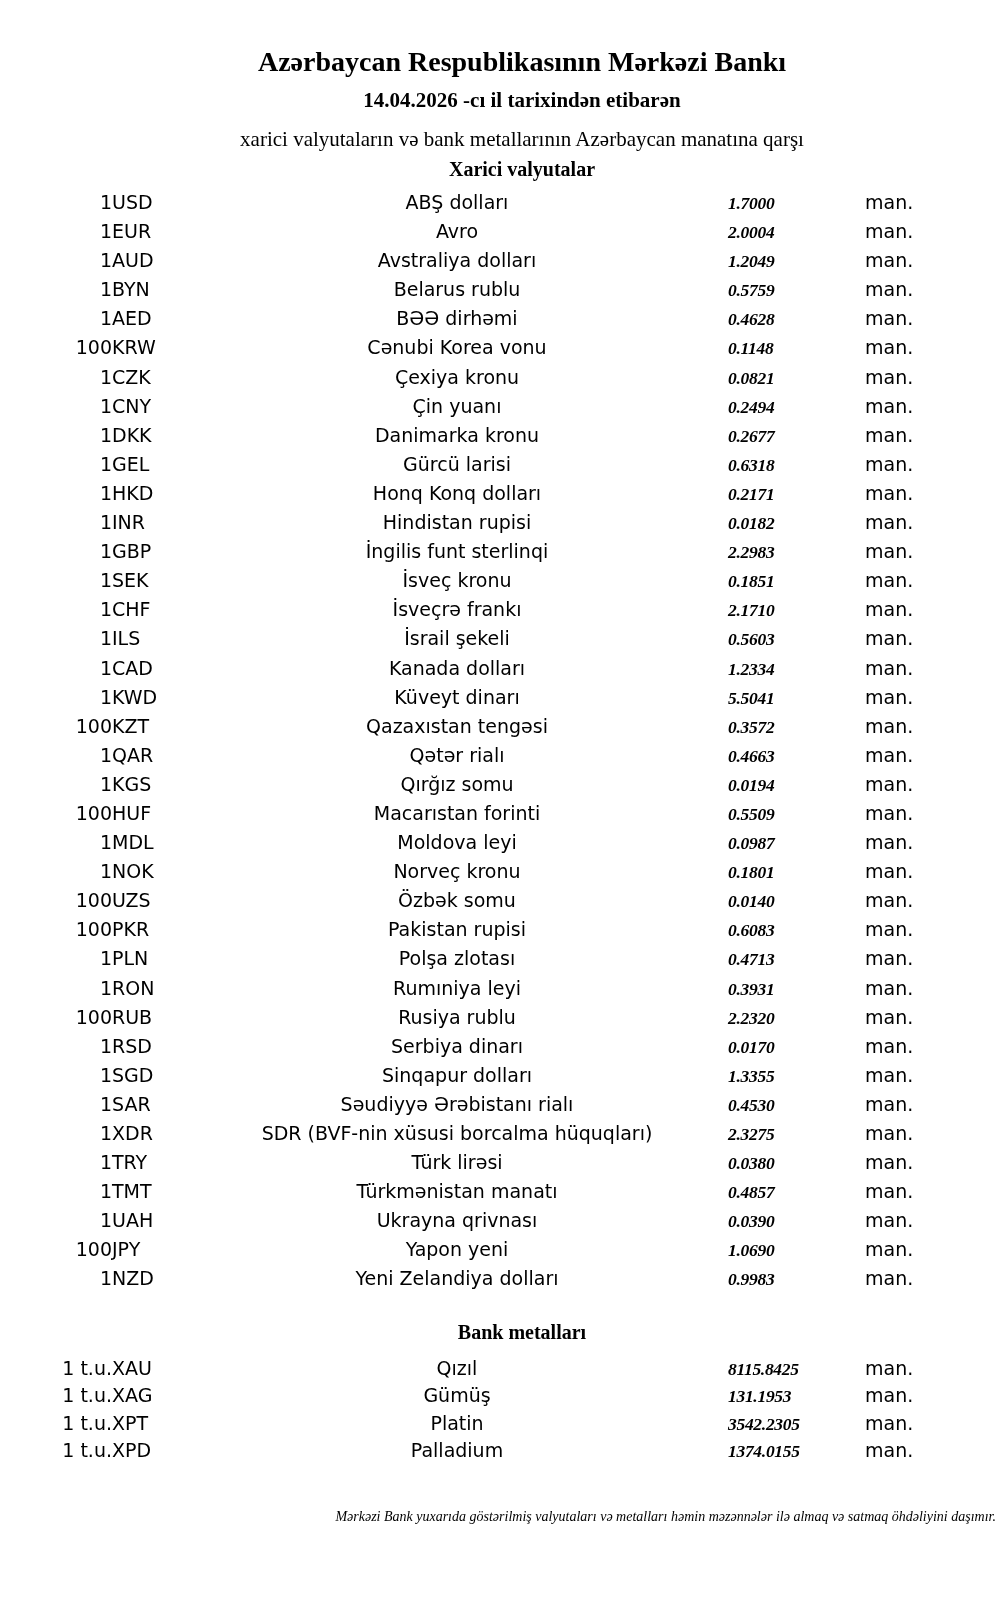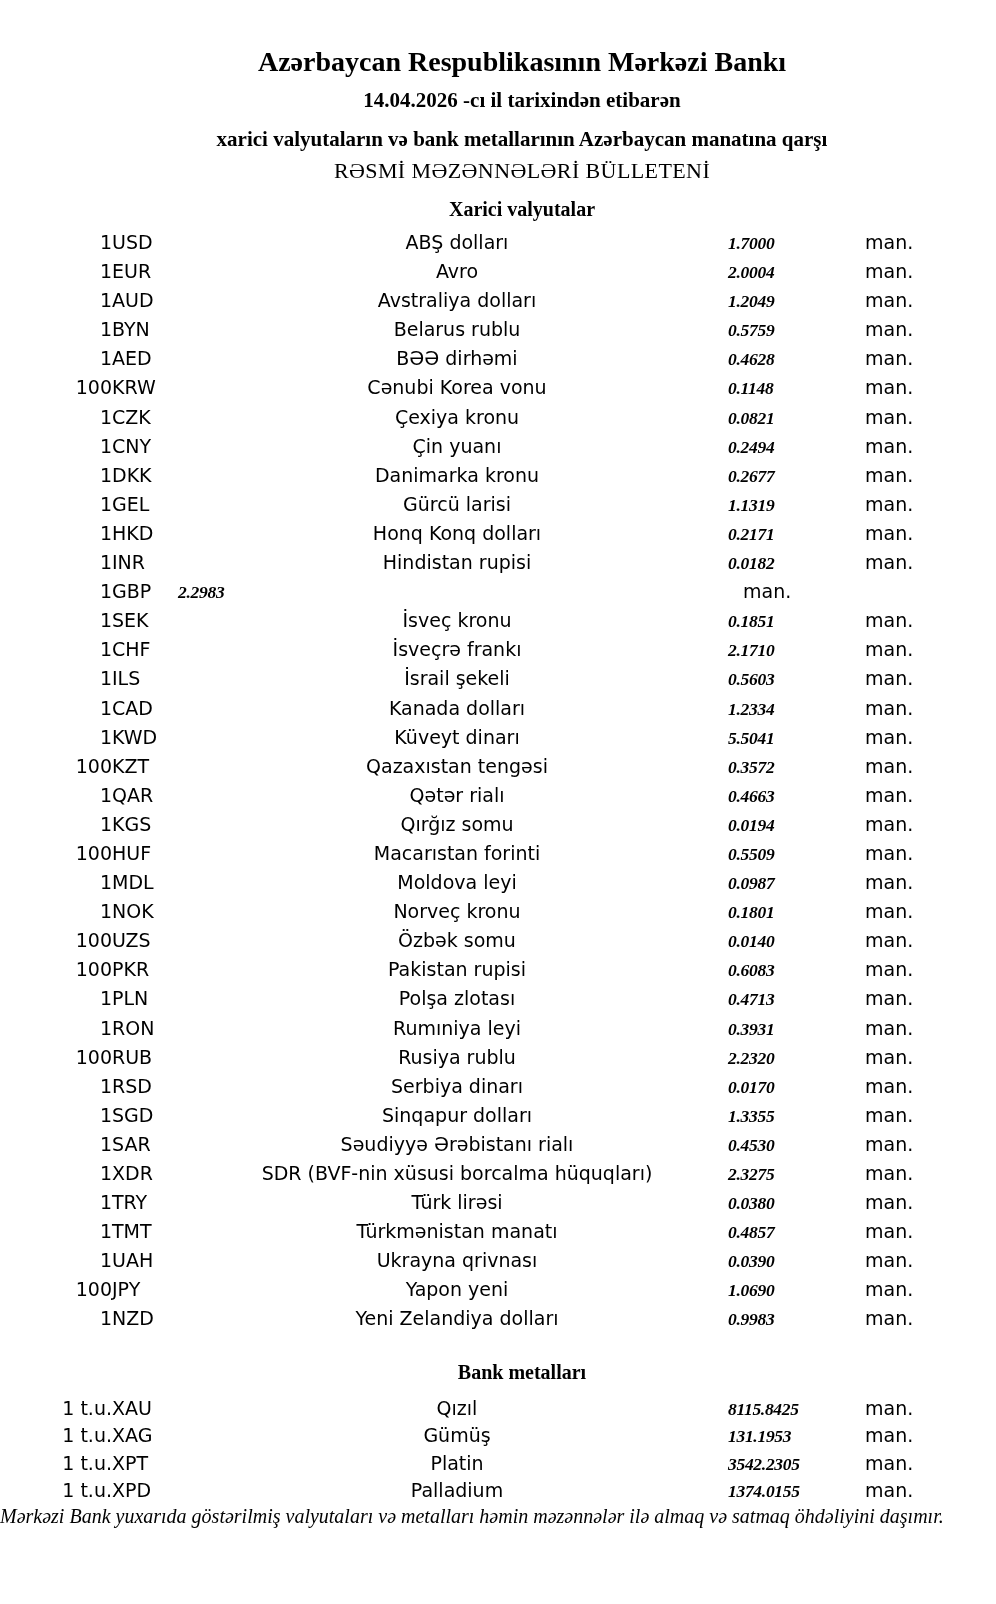--- a/index.html
+++ b/index.html
@@ -31,21 +31,21 @@
     margin: 0 0 10px 0;
   }
   .date-line {
     font-size: 21px;
     font-weight: bold;
     line-height: 24px;
     margin-bottom: 15px;
   }
   .subtitle {
     font-size: 21px;
-    font-weight: bold;
+    font-weight: normal;
     line-height: 25px;
     margin-bottom: 5px;
   }
   .bulletin-title {
     font-size: 22px;
     font-weight: normal;
     letter-spacing: 0.4px;
     line-height: 27px;
     margin-bottom: 13px;
   }
@@ -101,34 +101,34 @@
   }
   .cell-man {
     text-align: left;
     padding-left: 15px;
     font-size: 19px;
   }
   
   .disclaimer {
     font-family: "Liberation Serif", serif;
     font-style: italic;
-    font-size: 20px;
-    text-align: left;
+    font-size: 14px;
+    text-align: right;
+    margin-top: 44px;
   }
 </style>
 </head>
 <body>
 
 <div class="page">
 
   <div class="header">
     <h1 class="bank-title">Azərbaycan Respublikasının Mərkəzi Bankı</h1>
     <div class="date-line">14.04.2026 -cı il tarixindən etibarən</div>
     <div class="subtitle">xarici valyutaların və bank metallarının Azərbaycan manatına qarşı</div>
-    <div class="bulletin-title">RƏSMİ MƏZƏNNƏLƏRİ BÜLLETENİ</div>
   </div>
 
   <div class="section-title">Xarici valyutalar</div>
 
   <div class="table currency-table" id="currency-table">
       <div class="row">
     <span class="cell-qty">1</span>
     <span class="cell-code">USD</span>
     <span class="cell-name">ABŞ dolları</span>
     <span class="cell-rate">1.7000</span>
@@ -187,40 +187,41 @@
     <span class="cell-qty">1</span>
     <span class="cell-code">DKK</span>
     <span class="cell-name">Danimarka kronu</span>
     <span class="cell-rate">0.2677</span>
     <span class="cell-man">man.</span>
   </div>
       <div class="row">
     <span class="cell-qty">1</span>
     <span class="cell-code">GEL</span>
     <span class="cell-name">Gürcü larisi</span>
-    <span class="cell-rate">1.1319</span>
+    <span class="cell-rate">0.6318</span>
     <span class="cell-man">man.</span>
   </div>
       <div class="row">
     <span class="cell-qty">1</span>
     <span class="cell-code">HKD</span>
     <span class="cell-name">Honq Konq dolları</span>
     <span class="cell-rate">0.2171</span>
     <span class="cell-man">man.</span>
   </div>
       <div class="row">
     <span class="cell-qty">1</span>
     <span class="cell-code">INR</span>
     <span class="cell-name">Hindistan rupisi</span>
     <span class="cell-rate">0.0182</span>
     <span class="cell-man">man.</span>
   </div>
       <div class="row">
     <span class="cell-qty">1</span>
     <span class="cell-code">GBP</span>
+    <span class="cell-name">İngilis funt sterlinqi</span>
     <span class="cell-rate">2.2983</span>
     <span class="cell-man">man.</span>
   </div>
       <div class="row">
     <span class="cell-qty">1</span>
     <span class="cell-code">SEK</span>
     <span class="cell-name">İsveç kronu</span>
     <span class="cell-rate">0.1851</span>
     <span class="cell-man">man.</span>
   </div>

